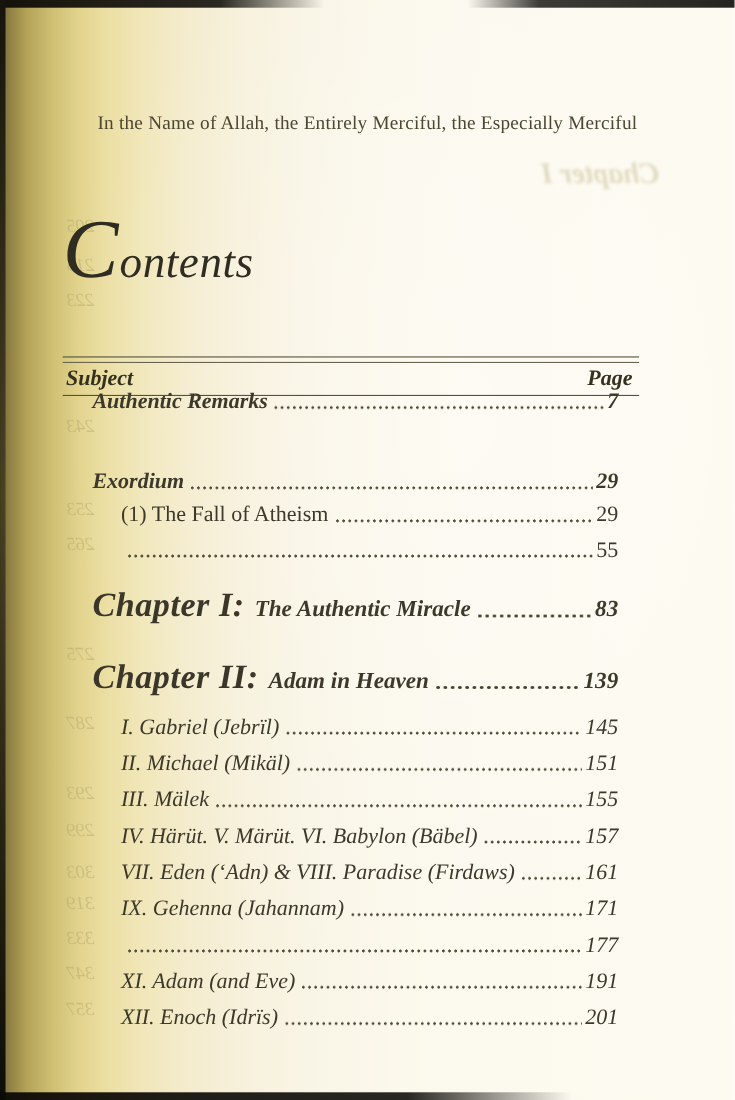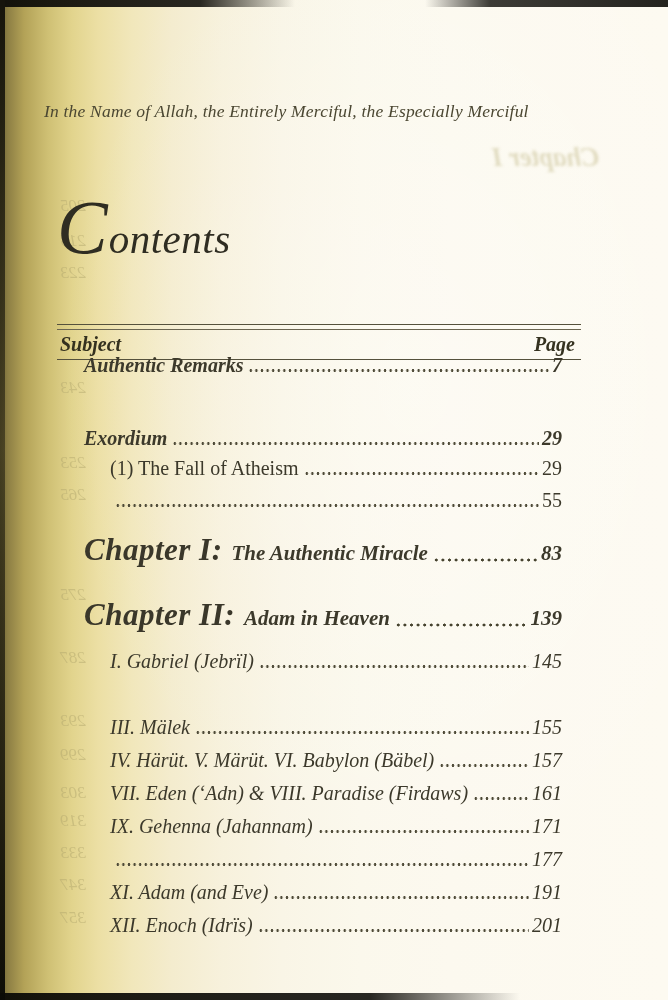--- a/index.html
+++ b/index.html
@@ -26,21 +26,21 @@
     background:linear-gradient(90deg,rgba(11,10,6,.95) 0,rgba(11,10,6,.88) 370px,rgba(11,10,6,0) 520px);}
 
   
   .ghost{position:absolute;transform:scaleX(-1);color:#b4a96f;opacity:.5;
     filter:blur(.7px);font-style:italic;pointer-events:none;z-index:1;}
   .ghost-num{left:56px;width:34px;text-align:center;font-size:17px;}
   .ghost-heading{left:492px;top:142px;font-size:27px;font-weight:bold;opacity:.38;filter:blur(1.4px);}
 
   .bismillah{
     position:absolute;top:101px;left:44px;right:44px;z-index:3;
-    font-style:italic;font-size:17.5px;
+    text-align:center;font-size:17.5px;
     color:#4b4732;letter-spacing:.2px;
   }
   .contents-heading{
     position:absolute;left:57px;top:196px;z-index:3;
     font-style:italic;color:#2f2d22;white-space:nowrap;
   }
   .contents-heading .big-c{font-size:76px;line-height:.82;letter-spacing:1px;}
   .contents-heading .rest{font-size:41px;letter-spacing:.5px;}
 
   .toc-head{position:absolute;left:57px;right:87px;top:306px;z-index:3;margin-top:18px;}
@@ -131,20 +131,25 @@
     <span class="t">Adam in Heaven</span>
     <span class="dots"></span>
     <span class="p">139</span>
   </div>
 
   <div class="row r-ital" style="top:650px">
     <span class="t">I. Gabriel (Jebrïl)</span>
     <span class="dots"></span>
     <span class="p">145</span>
   </div>
+  <div class="row r-ital" style="top:683px">
+    <span class="t">II. Michael (Mikäl)</span>
+    <span class="dots"></span>
+    <span class="p">151</span>
+  </div>
   <div class="row r-ital" style="top:716px">
     <span class="t">III. Mälek</span>
     <span class="dots"></span>
     <span class="p">155</span>
   </div>
   <div class="row r-ital" style="top:749px">
     <span class="t">IV. Härüt. V. Märüt. VI. Babylon (Bäbel)</span>
     <span class="dots"></span>
     <span class="p">157</span>
   </div>

